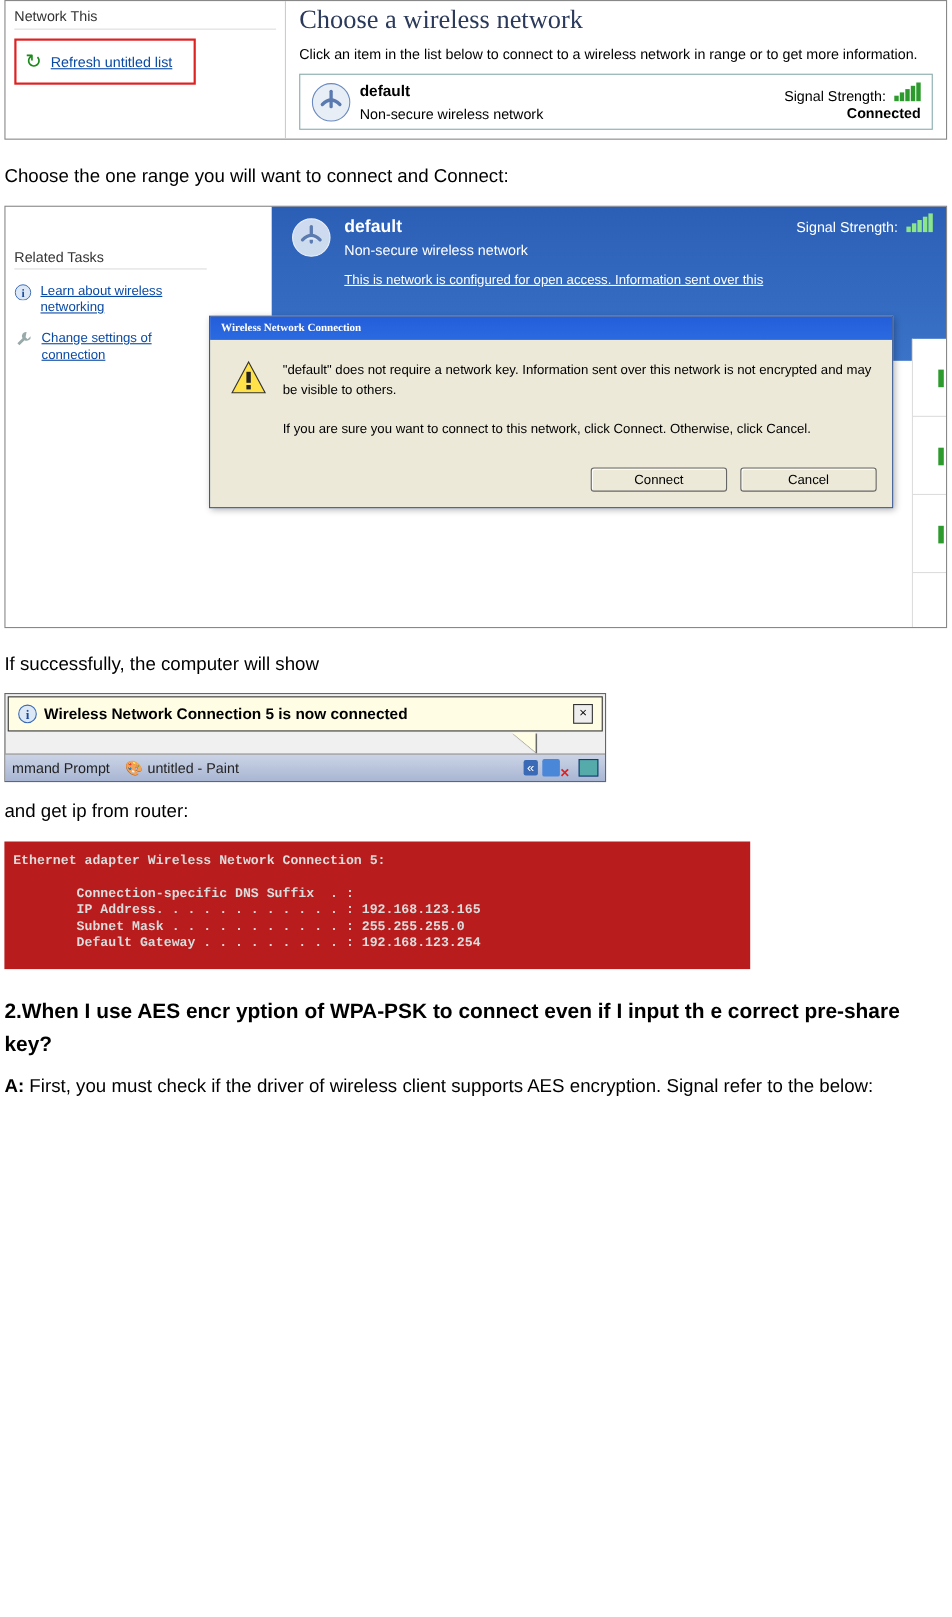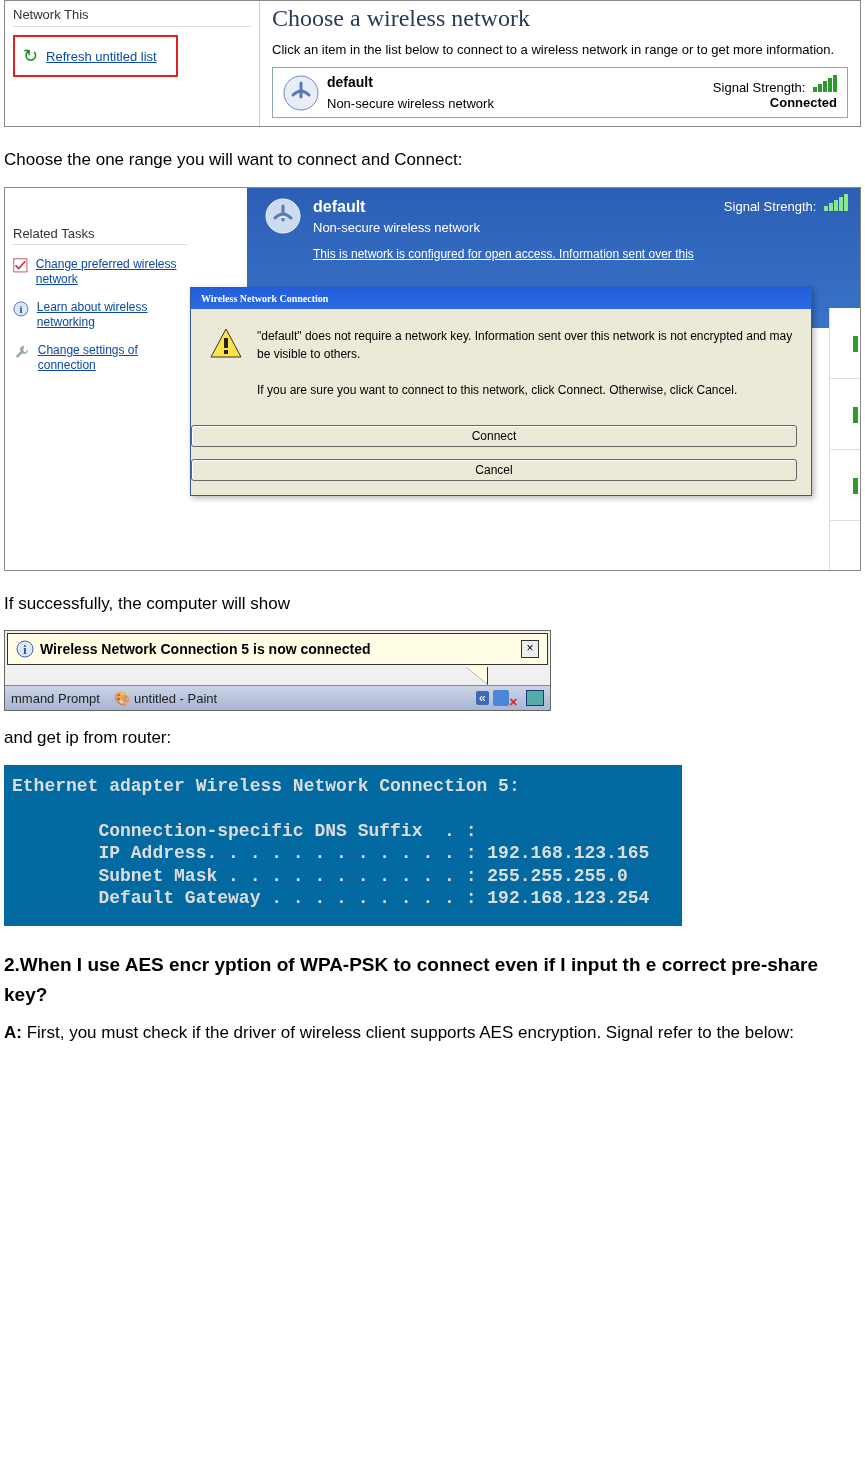--- a/index.html
+++ b/index.html
@@ -122,21 +122,21 @@
     padding: 5px 10px;
     font-family: Liberation Serif, serif;
   }
   .dialog-body { padding: 18px 18px 8px 18px; display: flex; gap: 14px; }
   .warn-ico {
     width: 34px; height: 34px; flex-shrink:0;
   }
   .warn-ico svg { width: 34px; height: 34px; }
   .dialog-text { font-size: 12px; line-height: 1.5; }
   .dialog-text p { margin: 0 0 18px 0; }
-  .dialog-btns { display:flex; justify-content:flex-end; gap: 12px; padding: 0 14px 14px 0; flex-direction: column; }
+  .dialog-btns { display:flex; justify-content:flex-end; gap: 12px; padding: 0 14px 14px 0; }
   .winbtn {
     min-width: 90px; padding: 3px 16px;
     background: #ece9d8; border: 1px solid #666; border-radius: 3px;
     font-size: 12px; text-align:center;
     box-shadow: inset 1px 1px 0 #fff;
   }
   .shot2-side-overlay{
     position:absolute; right:0; top:120px; bottom:0; width:30px;
     border-left:1px solid #ddd;
     background:#fff;
@@ -181,24 +181,24 @@
   }
   .taskbar .part{white-space:nowrap;color:#222}
   .tray{margin-left:auto;display:flex;gap:4px;align-items:center}
   .tray .chev{font-size:12px;color:#fff;background:#3a6ab5;border-radius:2px;padding:0 3px}
   .tray .sys{width:16px;height:16px;background:#4a87d8;border-radius:2px}
   .tray .redx{color:#d22;font-weight:bold;position:relative;left:-4px;top:4px;font-size:11px}
   .tray .mon{width:16px;height:14px;background:#5aa;border:1px solid #237}
 
   
   .term {
-    background: #0369a1;
+    background: #b91c1c;
     color: #dcdcdc;
     font-family: "Courier New", monospace;
-    font-size: 18px;
+    font-size: 12px;
     padding: 10px 8px 16px 8px;
     white-space: pre;
     width: 662px;
     margin-bottom: 24px;
     line-height: 1.25;
     font-weight: bold;
   }
 
   .q { font-size: 19px; font-weight: bold; line-height: 1.6; margin: 18px 0 8px 0; }
   .a { font-size: 17px; line-height: 1.8; }
@@ -246,29 +246,20 @@
         </div>
       </div>
     </div>
   </div>
 
   <div class="body-text">Choose the one range you will want to connect and Connect:</div>
 
   <div class="shot2">
     <div class="shot2-left">
       <div class="hdr">Related Tasks</div>
-      <div class="task">
-        <span class="tico">
-          <svg viewBox="0 0 18 18">
-              <rect x="1" y="1" width="16" height="16" fill="#fff" stroke="#c33"></rect>
-              <path d="M3 9 L7 13 L15 4" fill="none" stroke="#c33" stroke-width="2"></path>
-            </svg>
-        </span>
-        <a>Change preferred wireless network</a>
-      </div>
       <div class="task">
         <span class="tico">
           <svg viewBox="0 0 18 18">
               <circle cx="9" cy="9" r="8" fill="#dce8f6" stroke="#3a6ab5"></circle>
               <text x="9" y="14" text-anchor="middle" font-size="12" font-family="Georgia" font-weight="bold" fill="#1a4a9a">i</text>
             </svg>
         </span>
         <a>Learn about wireless networking</a>
       </div>
       <div class="task">

